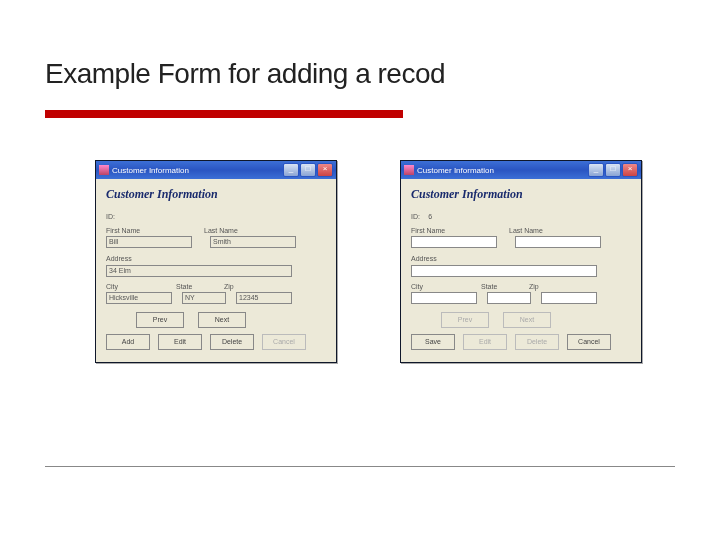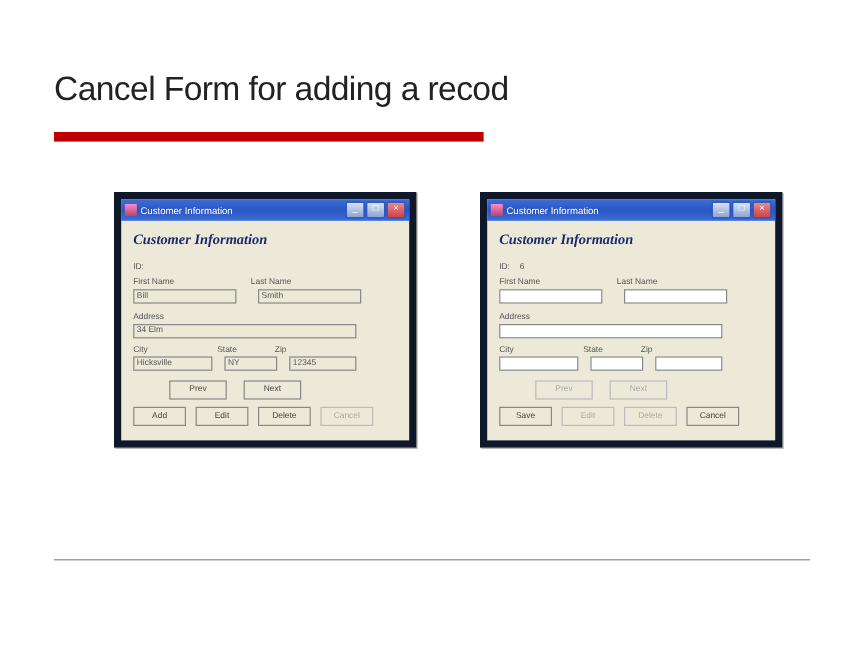--- a/index.html
+++ b/index.html
@@ -34,21 +34,21 @@
     left: 45px;
     width: 630px;
     height: 1px;
     background: #888;
   }
   .win-container {
     position: absolute;
     top: 160px;
     width: 240px;
     background: #ece9d8;
-    border: 6px solid #0f172a;
+    border: 1px solid #0f172a;
     box-shadow: 1px 1px 0 #aaa;
     font-size: 8px;
   }
   .win-left { left: 95px; }
   .win-right { left: 400px; }
 
   .titlebar {
     height: 18px;
     background: linear-gradient(to bottom, #3c6fd6 0%, #2a55c2 50%, #3c6fd6 100%);
     display: flex;
@@ -122,21 +122,21 @@
     line-height: 14px;
     padding: 0 2px;
   }
   .btn.off { color: #aaa; border-color: #bbb; }
   .navrow { margin: 8px 0 6px 0; display: flex; gap: 14px; padding-left: 30px; }
   .crudrow { display: flex; gap: 8px; }
 </style>
 </head>
 <body>
 
-<div class="slide-title">Cancel Form for adding a recod</div>
+<div class="slide-title">Example Form for adding a recod</div>
 <div class="red-bar"></div>
 <div class="bottom-line"></div>
 
 <div class="win-container win-left">
   <div class="titlebar">
     <div class="titlebar-icon"></div>
     <div class="titlebar-text">Customer Information</div>
     <div class="titlebar-btns">
       <div class="tbtn">_</div>
       <div class="tbtn">□</div>

